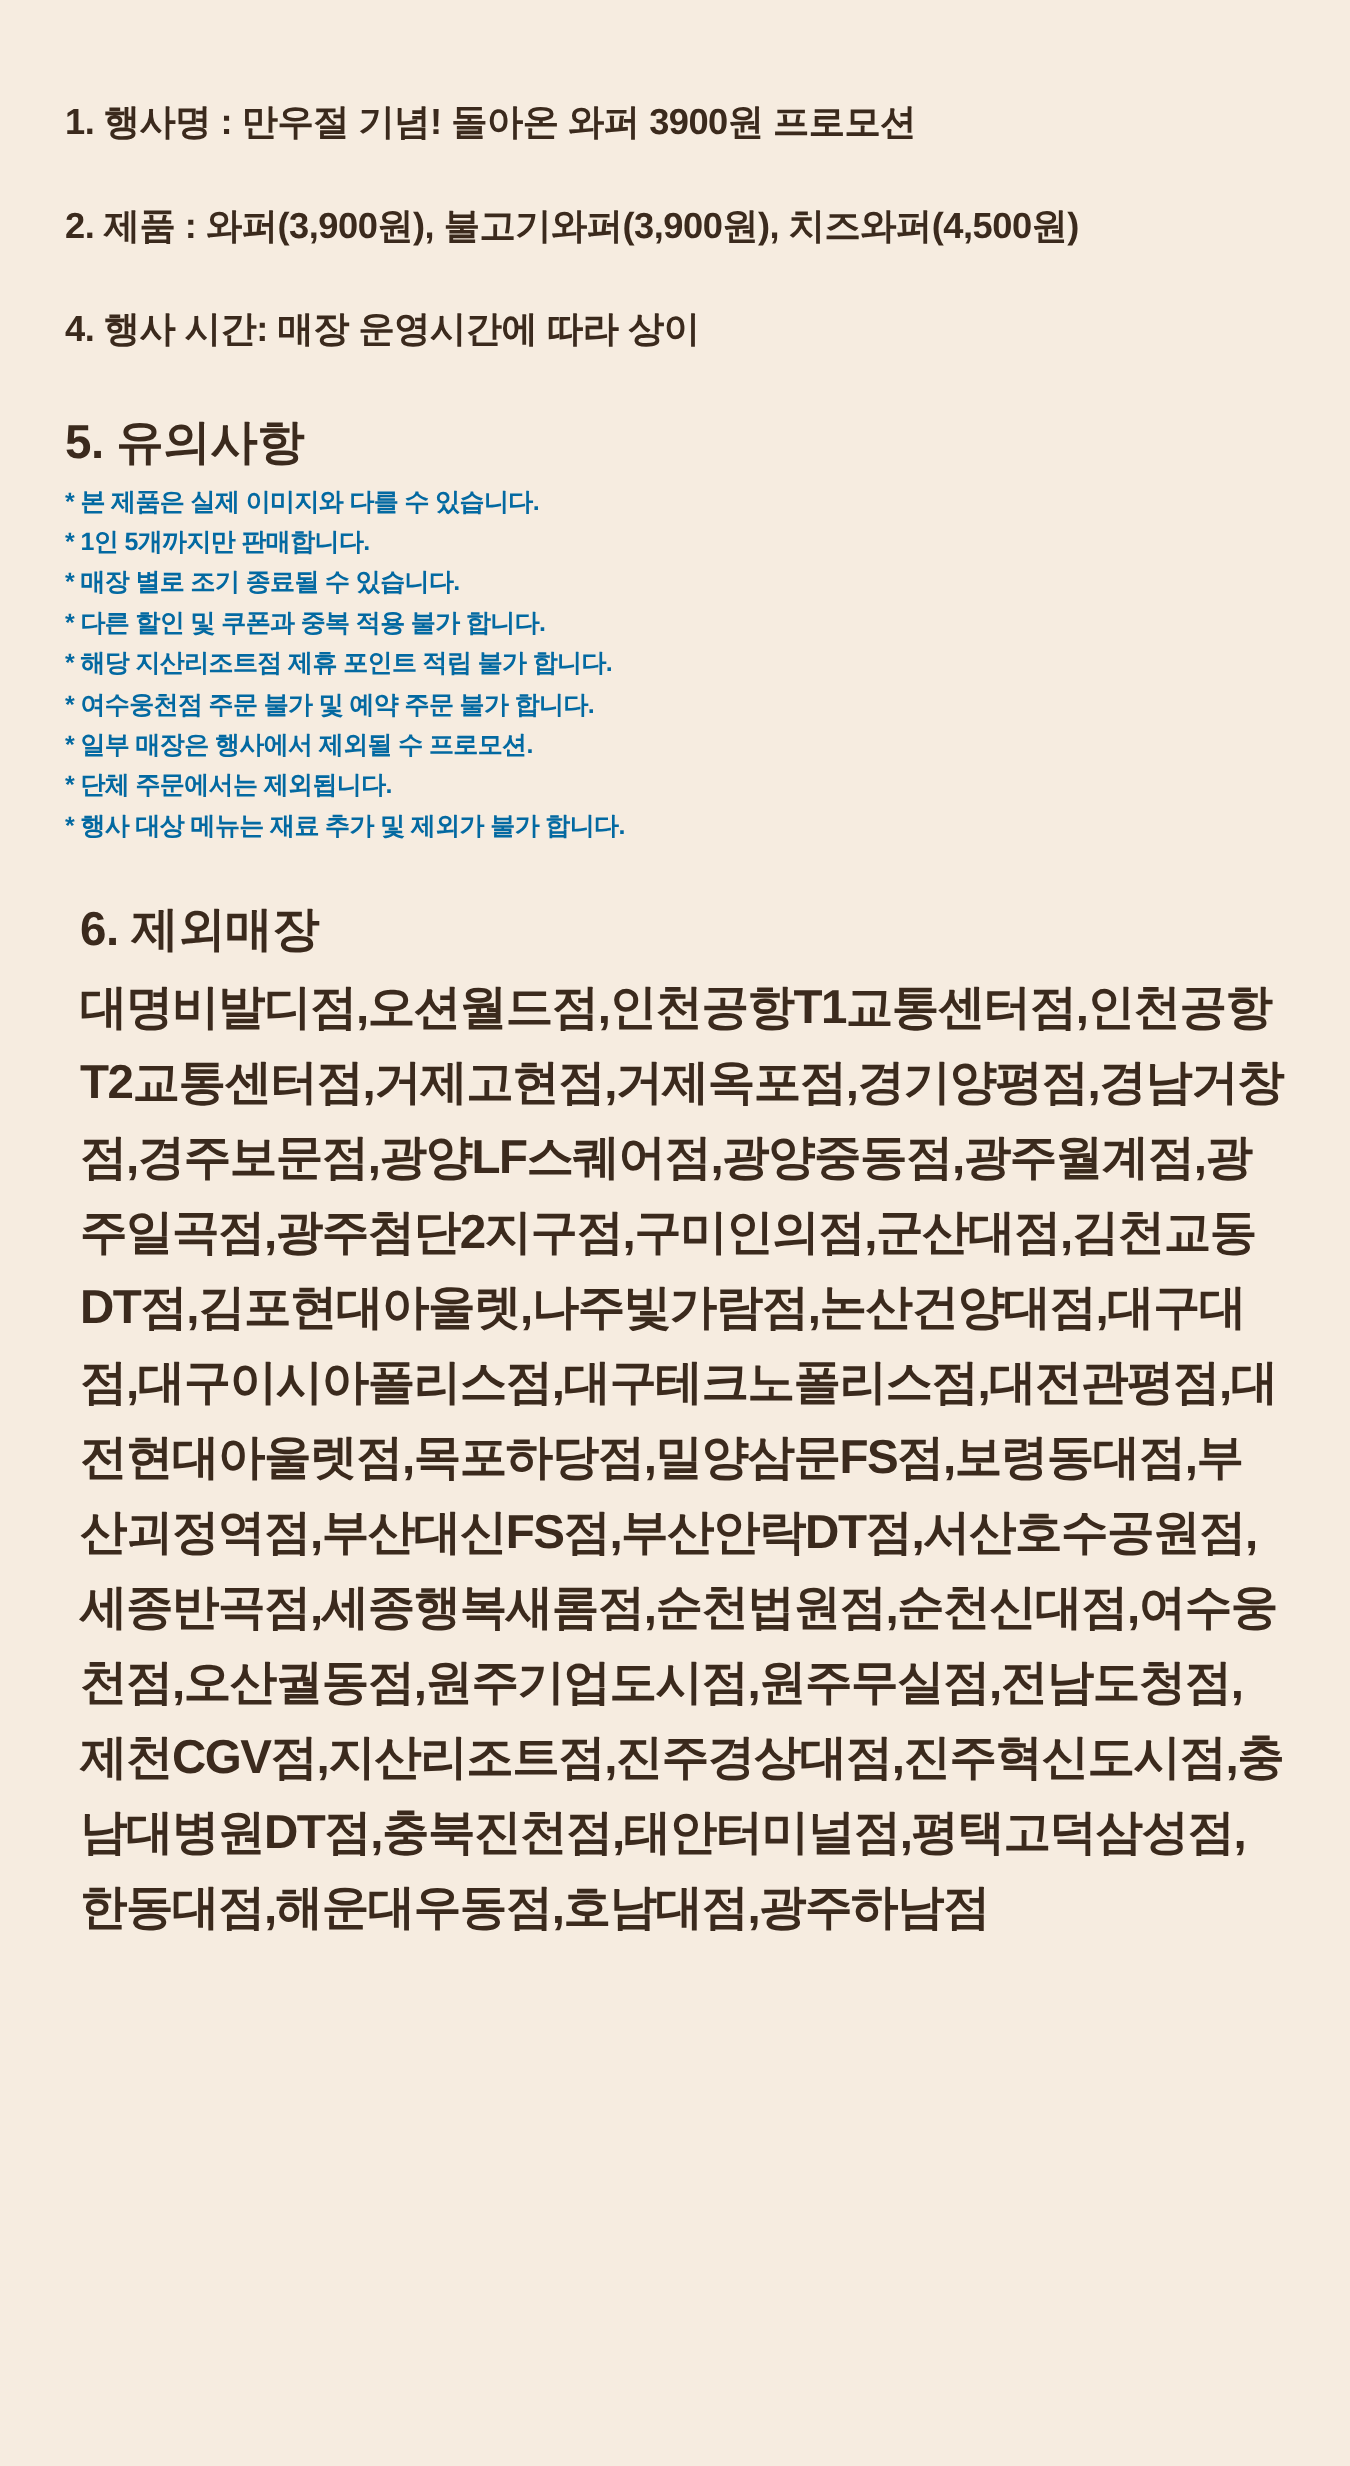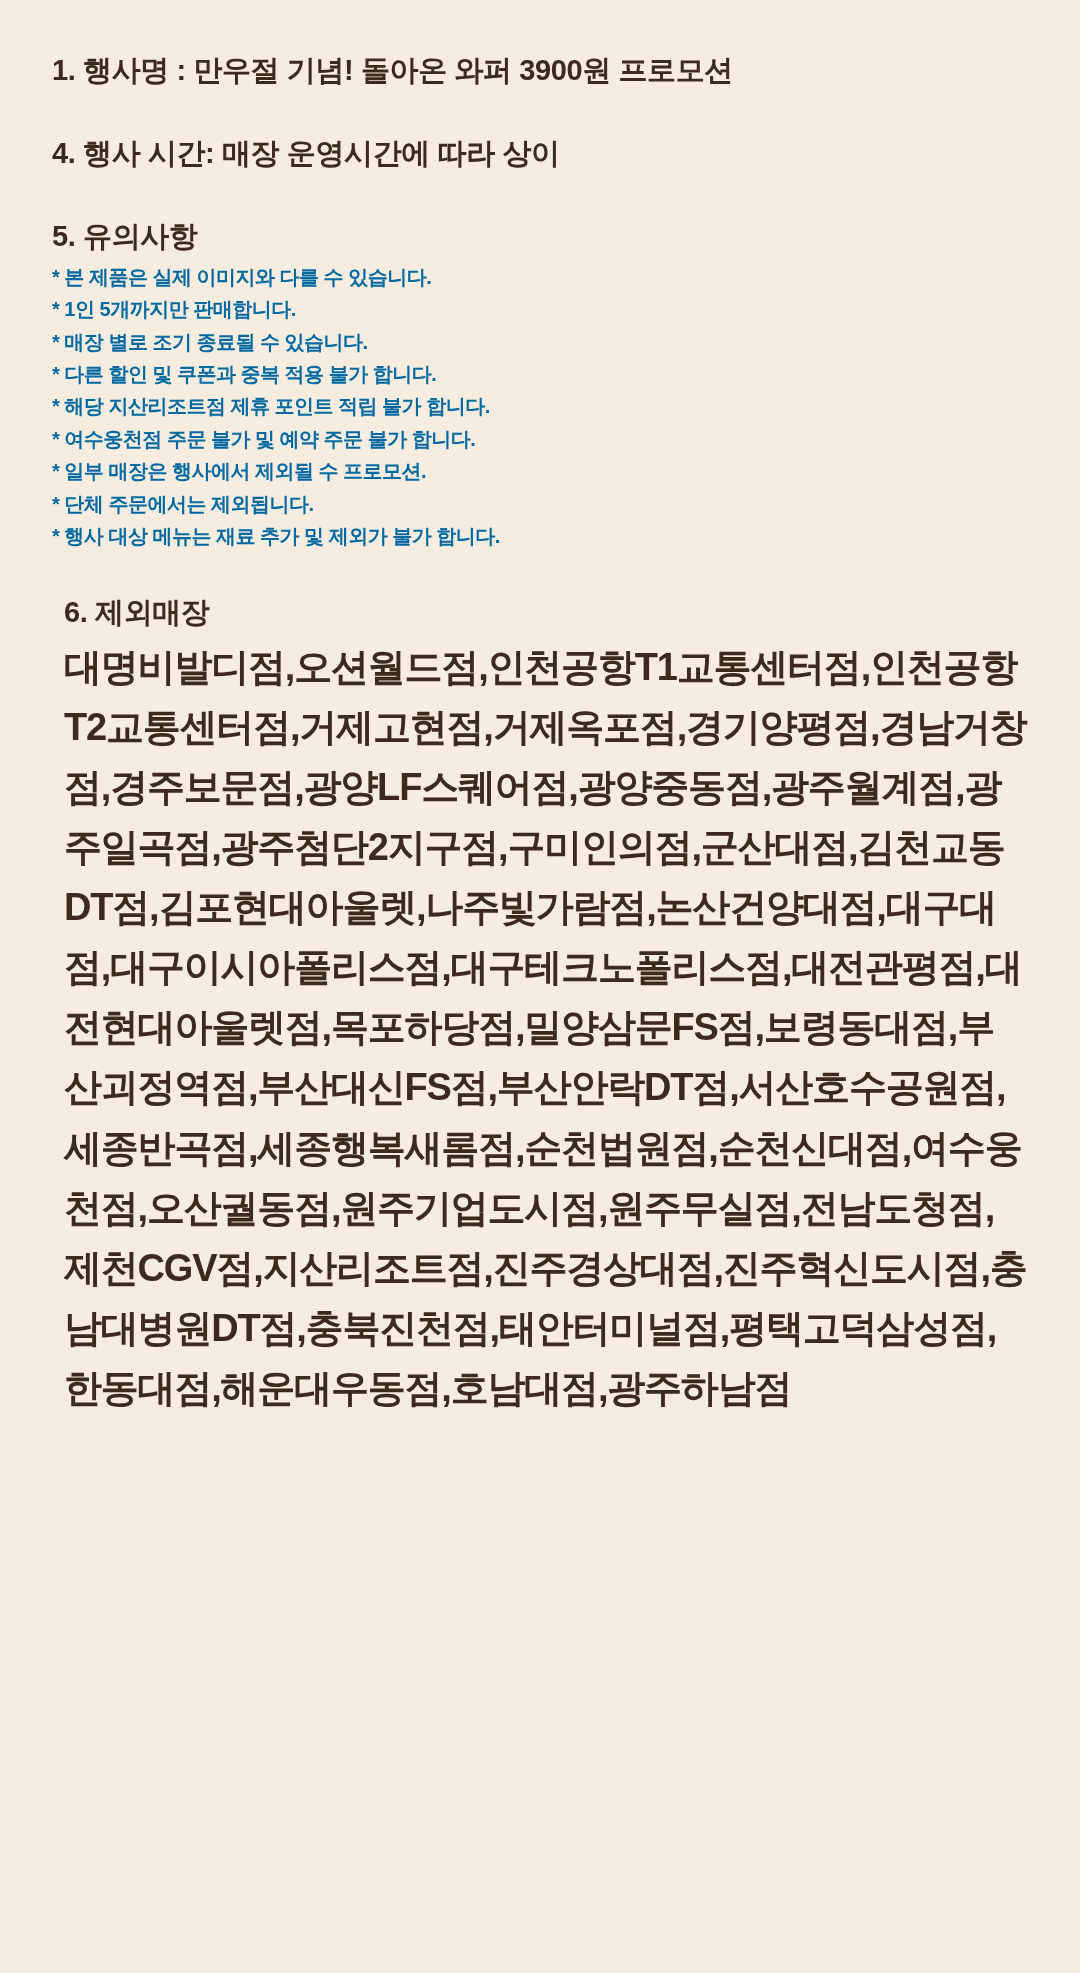--- a/index.html
+++ b/index.html
@@ -10,37 +10,37 @@
   body {
     width: 1080px;
     min-height: 1973px;
     font-family: "Liberation Sans", "DejaVu Sans", sans-serif;
     color: #3a2a1c;
   }
   .page {
     width: 1080px;
     min-height: 1973px;
     box-sizing: border-box;
-    padding: 48px 52px 40px 52px;
+    padding: 76px 52px 40px 52px;
     background: #f6ece0;
   }
   .block {
     margin: 0 0 38px 0;
   }
   .line {
     font-size: 29px;
     font-weight: 700;
     line-height: 1.55;
     letter-spacing: -0.4px;
     color: #3b2a1d;
     white-space: normal;
     word-break: break-all;
   }
   .heading {
-    font-size: 29px;
+    font-size: 38px;
     font-weight: 700;
     line-height: 1.55;
     letter-spacing: -0.4px;
     color: #3b2a1d;
     margin-bottom: 2px;
   }
   .notice-line {
     font-size: 20px;
     font-weight: 700;
     line-height: 1.62;
@@ -61,20 +61,23 @@
 </style>
 </head>
 <body>
 
 <div class="page">
 
   <div class="block">
     <div class="line">1. 행사명 : 만우절 기념! 돌아온 와퍼 3900원 프로모션</div>
   </div>
 
+  <div class="block">
+    <div class="line">2. 제품 : 와퍼(3,900원), 불고기와퍼(3,900원), 치즈와퍼(4,500원)</div>
+  </div>
 
 
   <div class="block">
     <div class="line">4. 행사 시간: 매장 운영시간에 따라 상이</div>
   </div>
 
   <div class="block notices">
     <div class="heading">5. 유의사항</div>
     <div class="notice-line">* 본 제품은 실제 이미지와 다를 수 있습니다.</div>
     <div class="notice-line">* 1인 5개까지만 판매합니다.</div>

